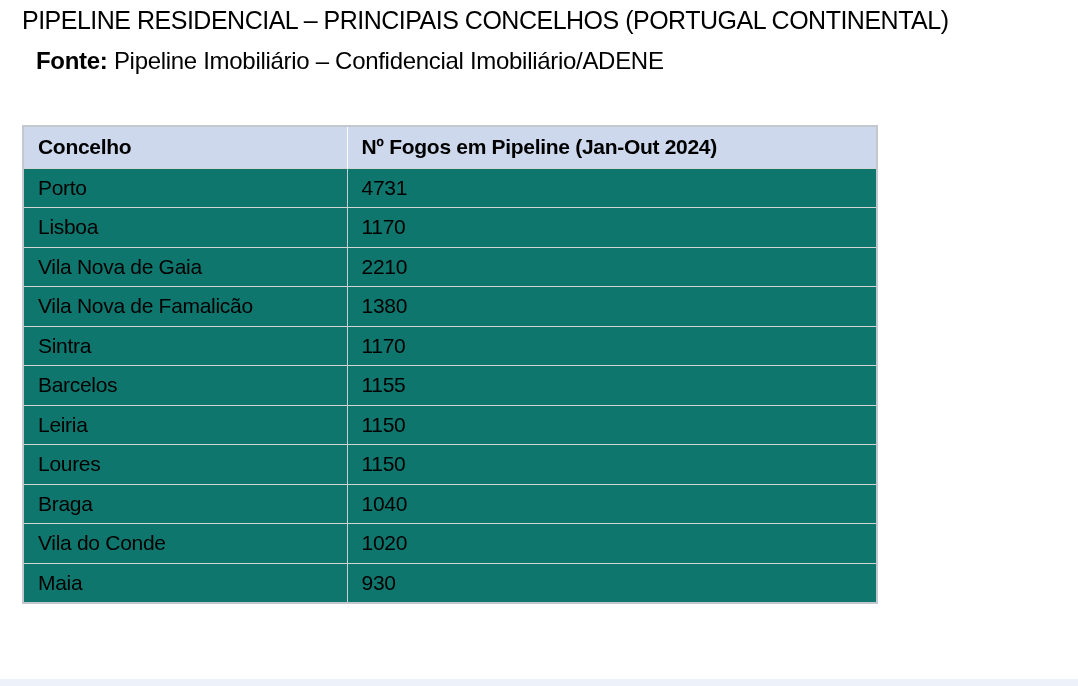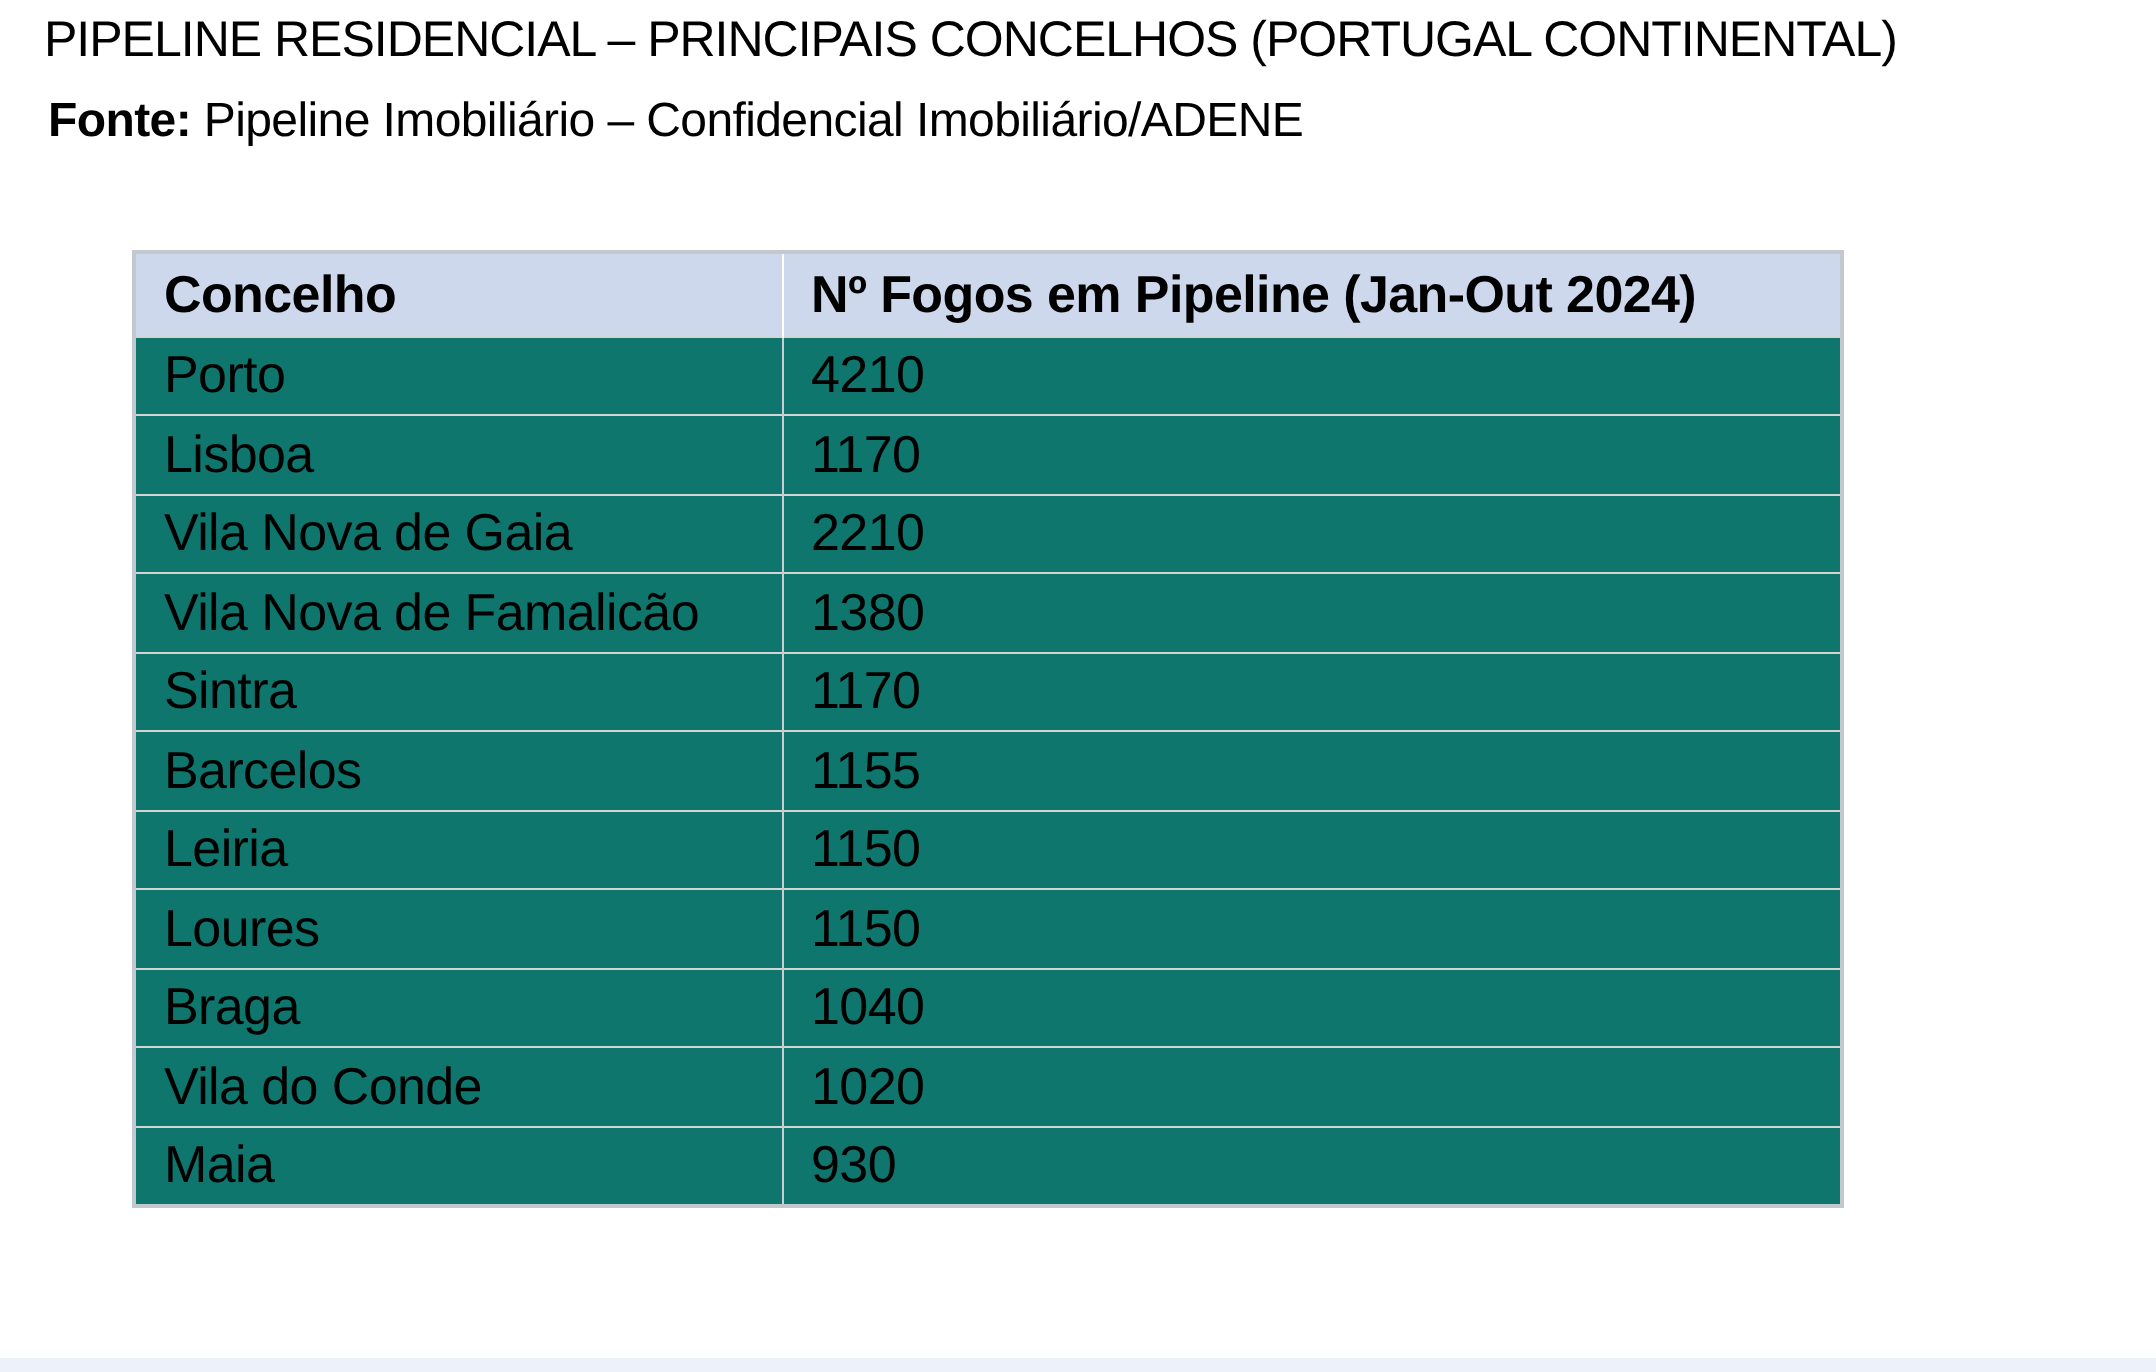--- a/index.html
+++ b/index.html
@@ -28,38 +28,37 @@
     left: 22px;
     top: 6px;
     font-size: 25px;
     font-weight: normal;
     letter-spacing: -0.5px;
     white-space: nowrap;
     color: var(--text);
   }
   .source-line {
     position: absolute;
-    left: 24px;
+    left: 36px;
     top: 47px;
     font-size: 24px;
     letter-spacing: -0.3px;
     white-space: nowrap;
     color: var(--text);
   }
   .source-line .bold { font-weight: bold; }
   table.pipeline {
     position: absolute;
     left: 22px;
     top: 125px;
     width: 854px;
     border-collapse: collapse;
     table-layout: fixed;
     border: 2px solid var(--border-outer);
-    font-size: 26px;
-    margin-left: 44px;
+    font-size: 21px;
   }
   col.c1 { width: 324px; }
   col.c2 { width: 530px; }
   th {
     background: var(--header-bg);
     text-align: left;
     font-weight: bold;
     height: 42px;
     padding: 0 0 0 14px;
     vertical-align: middle;
@@ -104,21 +103,21 @@
       </colgroup>
     <thead>
       <tr>
         <th>Concelho</th>
         <th>Nº Fogos em Pipeline (Jan-Out 2024)</th>
       </tr>
     </thead>
     <tbody id="table-body">
         <tr>
           <td>Porto</td>
-          <td>4210</td>
+          <td>4731</td>
         </tr>
         <tr>
           <td>Lisboa</td>
           <td>1170</td>
         </tr>
         <tr>
           <td>Vila Nova de Gaia</td>
           <td>2210</td>
         </tr>
         <tr>

